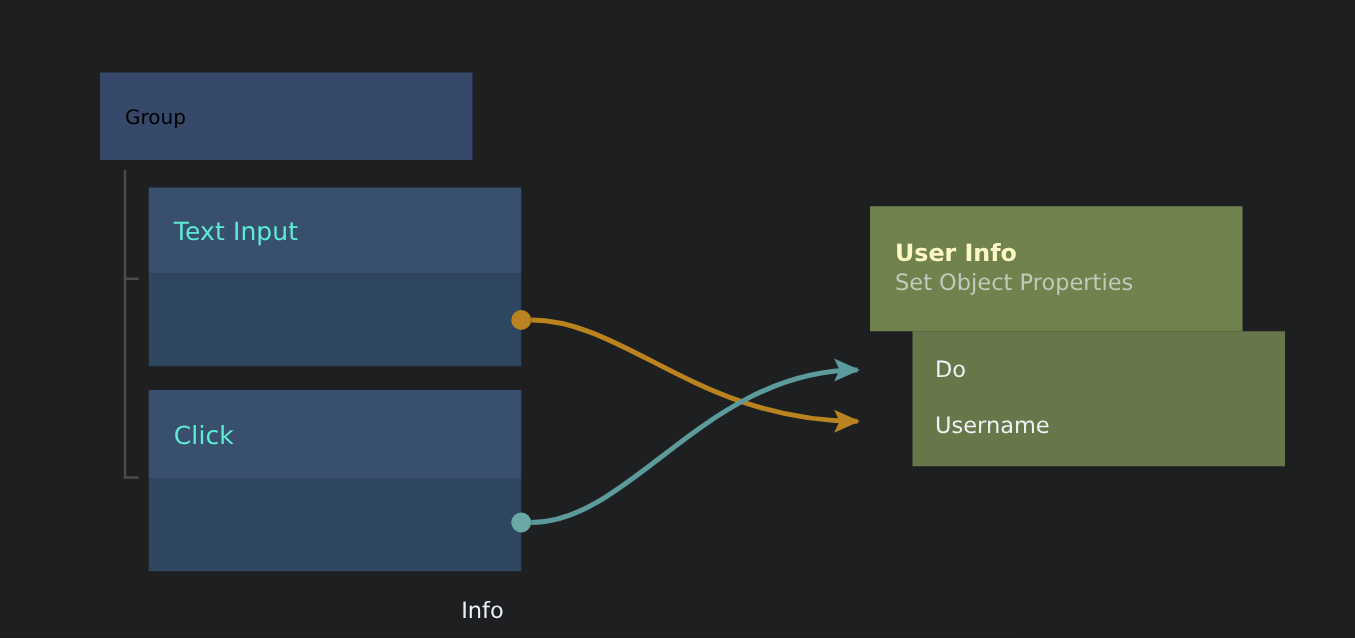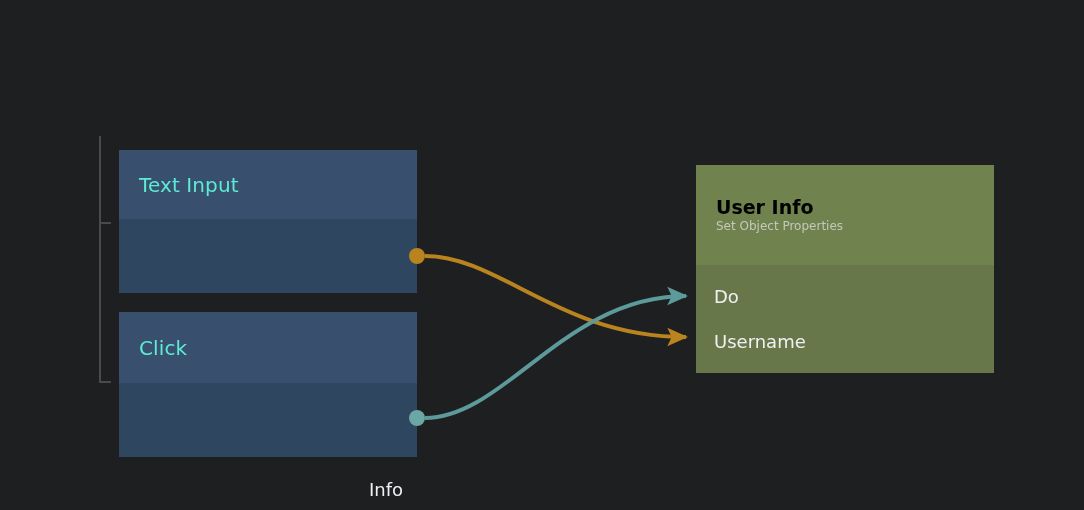--- a/index.html
+++ b/index.html
@@ -48,30 +48,30 @@
   }
 
   
   .node-group {
     background: #36496a;
   }
   .node-group .node-header { background: transparent; height: 100%; }
 
   
   .node-green .node-header { background: #70824d; }
-  .node-green .node-body   { background: #687749; }
+  .node-green .node-body   { background: #687749; margin-left: 34px; }
   .node-green .node-title {
-    color: #000000;
+    color: #fef9c3;
     font-size: 19px;
     font-weight: 700;
     line-height: 1.22;
   }
   .node-green .node-subtitle {
     color: #c3c9bb;
-    font-size: 12px;
+    font-size: 18px;
     font-weight: 400;
     line-height: 1.22;
   }
 
   
   .port-row {
     position: absolute;
     display: flex;
     align-items: center;
     white-space: nowrap;
@@ -112,20 +112,25 @@
 </style>
 </head>
 <body>
 
 <div id="canvas" style="width: 1084px; height: 510px; background: rgb(30, 31, 33);">
 
   <div class="bracket" id="bracket-vertical" style="background: rgb(74, 74, 74); left: 99px; top: 136px; width: 2px; height: 246px;"></div>
   <div class="bracket" id="bracket-stub-0" style="background: rgb(74, 74, 74); left: 99px; top: 222px; width: 12px; height: 2px;"></div>
   <div class="bracket" id="bracket-stub-1" style="background: rgb(74, 74, 74); left: 99px; top: 381px; width: 12px; height: 2px;"></div>
 
+  <div class="node node-group" id="node-group" style="left: 80px; top: 58px; width: 298px; height: 70px; background: rgb(54, 73, 106);">
+    <div class="node-header">
+      <div class="node-title">Group</div>
+    </div>
+  </div>
 
   <div class="node node-blue" id="node-text-input" style="left: 119px; top: 150px; width: 298px; height: 143px;">
     <div class="node-header" id="node-text-input-header" style="height: 69px; background: rgb(56, 80, 110);">
       <div class="node-title">Text Input</div>
     </div>
     <div class="node-body" id="node-text-input-body" style="height: 74px; background: rgb(47, 70, 97);">
       <div class="port-row out" id="port-text-out" style="top: 106px;">
         <span class="port-label">Text</span>
       </div>
     </div>

